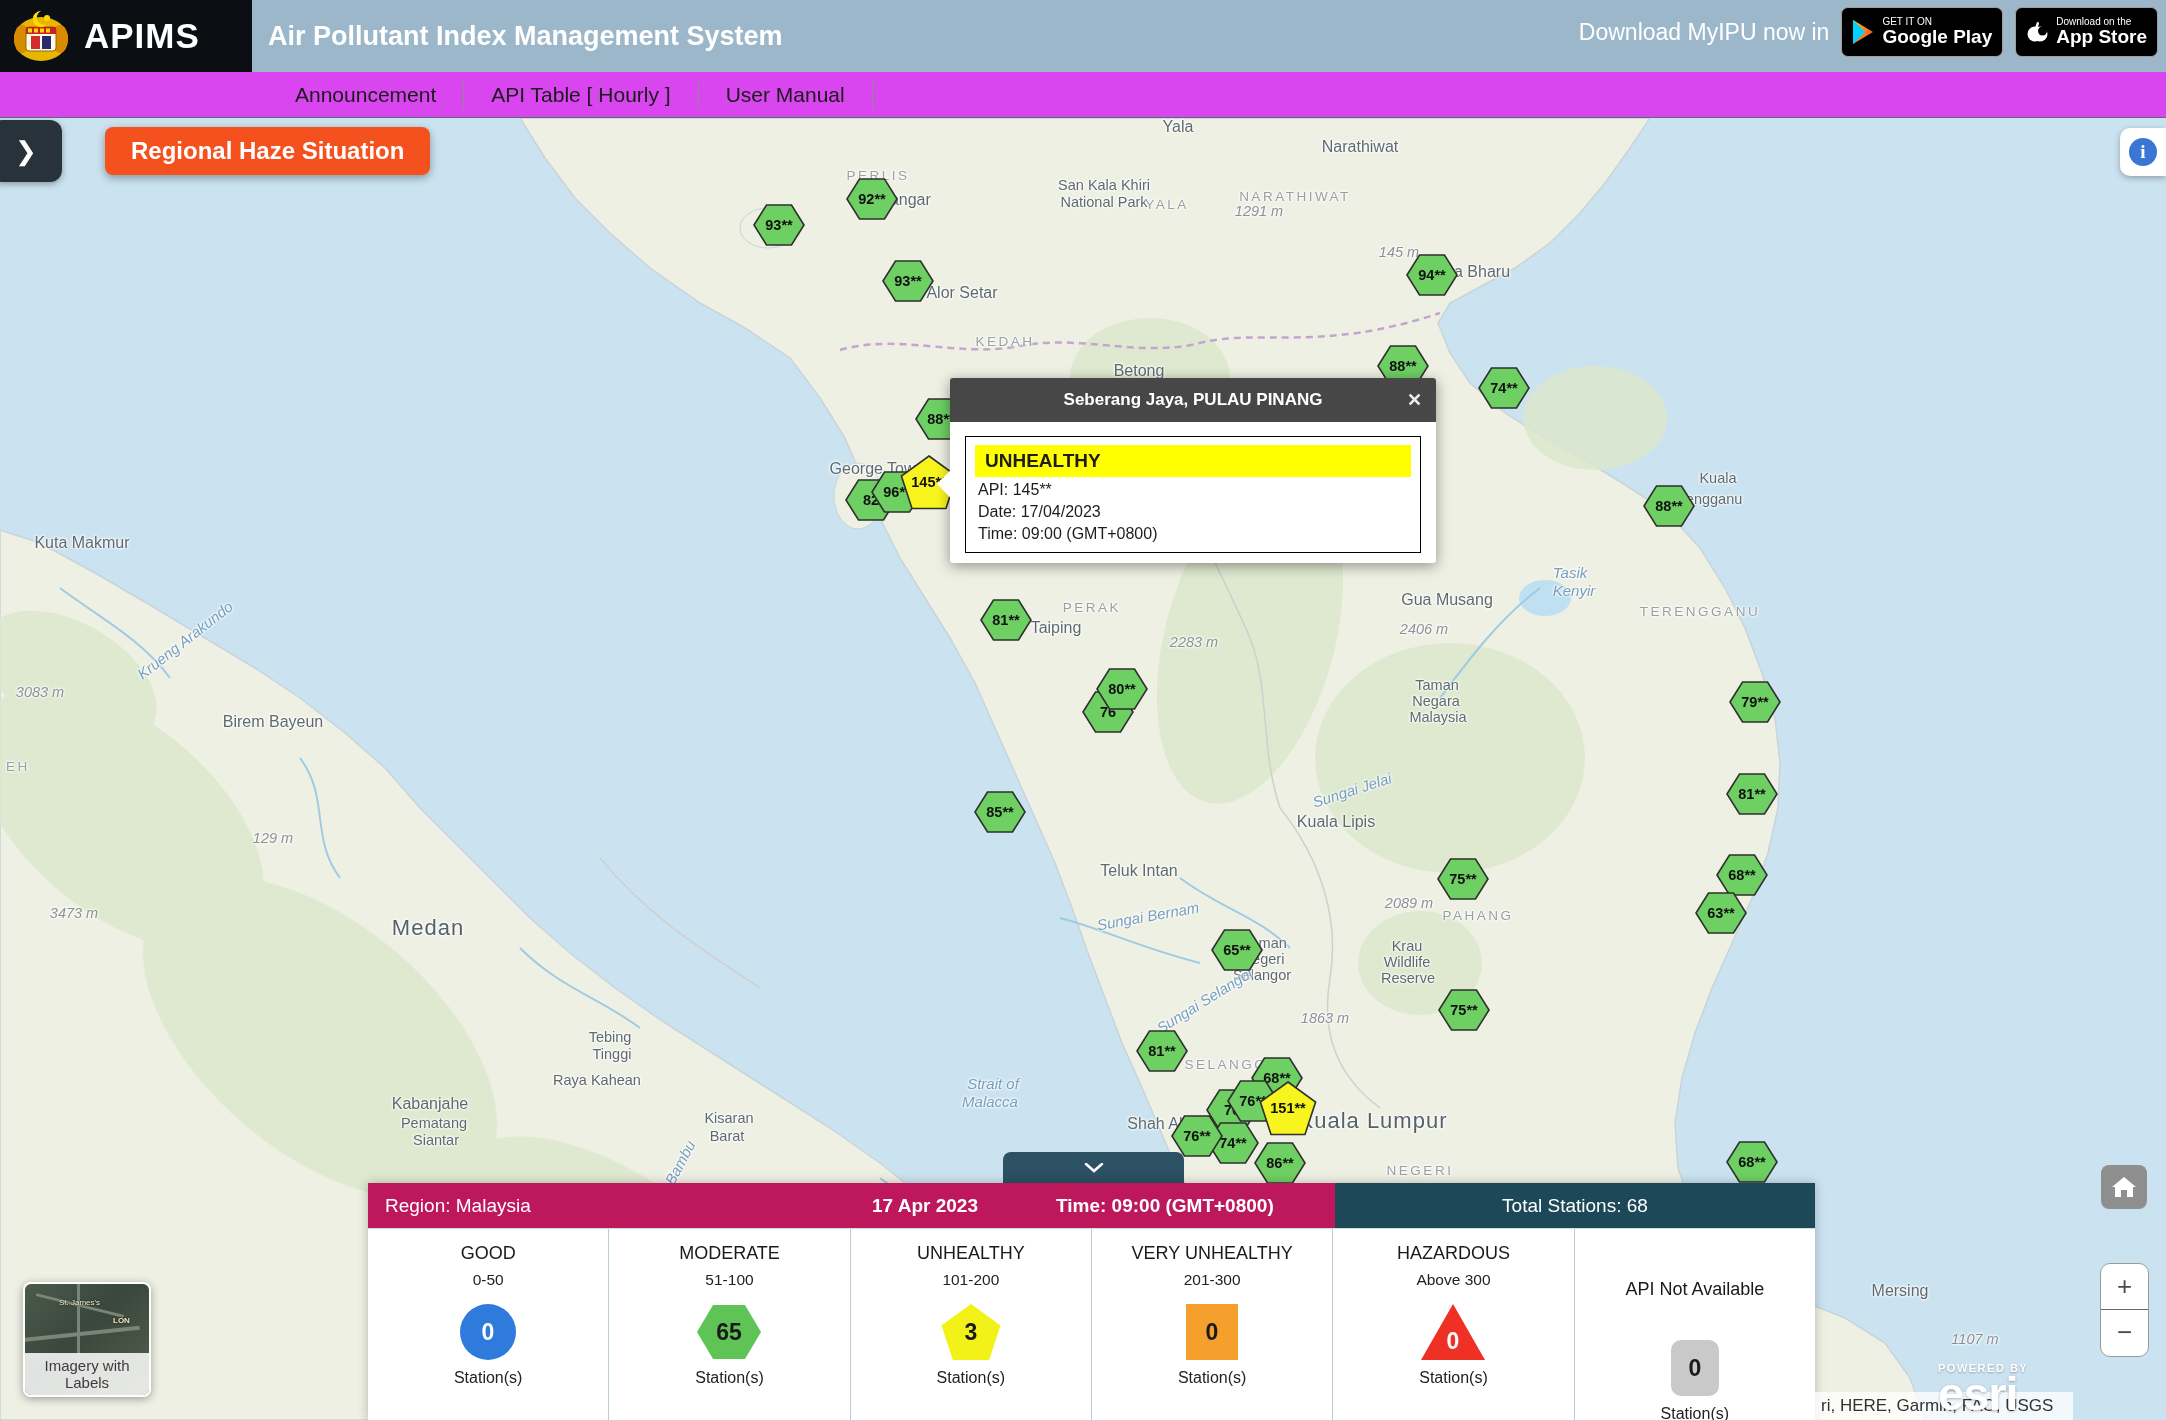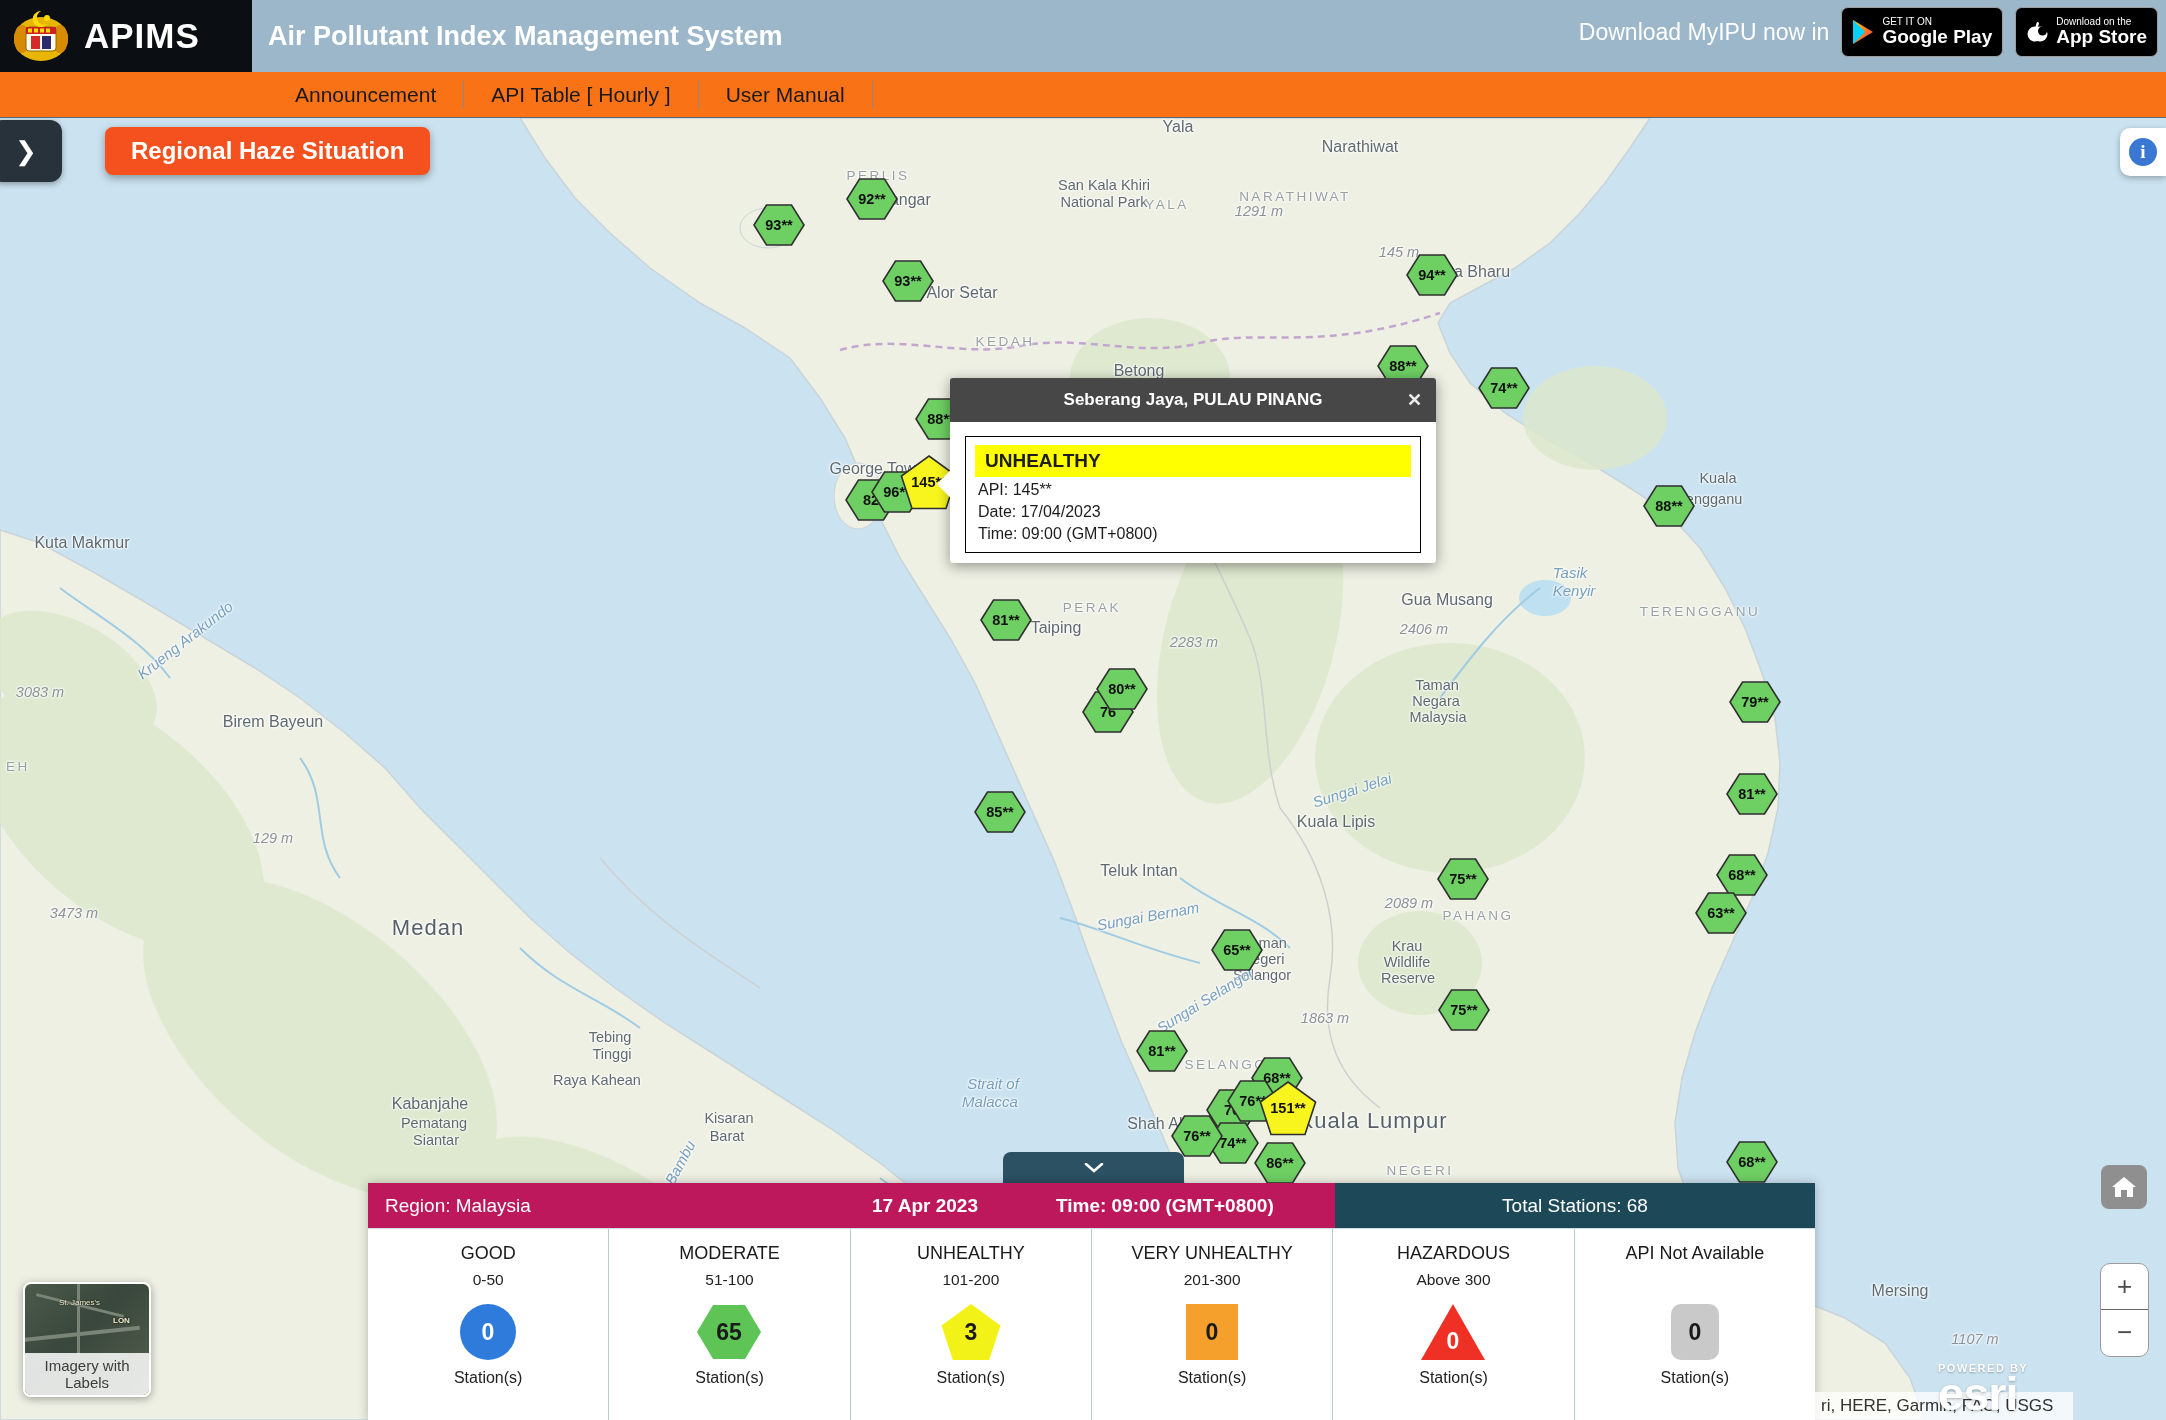--- a/index.html
+++ b/index.html
@@ -13,21 +13,21 @@
   .brandblock .crest{margin-left:12px;}
   .brand-name{color:#fff;font-size:35px;font-weight:bold;letter-spacing:1px;margin-left:14px;}
   .app-title{position:absolute;left:268px;top:0;height:72px;line-height:72px;color:#fff;font-size:27px;font-weight:bold;}
   .header-right{position:absolute;right:8px;top:0;height:64px;display:flex;align-items:center;gap:12px;}
   .download-text{color:#fff;font-size:23px;}
   .store-badge{height:48px;background:#000;border:1px solid #9e9e9e;border-radius:7px;display:flex;align-items:center;padding:0 10px;gap:8px;cursor:pointer;}
   .store-badge .lines{display:flex;flex-direction:column;line-height:1.05;}
   .store-badge .l1{color:#fff;font-size:10px;}
   .store-badge .l2{color:#fff;font-size:19px;font-weight:bold;}
   
-  .navbar{position:absolute;left:0;top:72px;width:2166px;height:46px;background:#f97316;z-index:10;display:flex;align-items:center;padding-left:268px;box-sizing:border-box;border-bottom:1px solid #5a6a72;}
+  .navbar{position:absolute;left:0;top:72px;width:2166px;height:46px;background:#d946ef;z-index:10;display:flex;align-items:center;padding-left:268px;box-sizing:border-box;border-bottom:1px solid #5a6a72;}
   .nav-item{font-size:21px;color:#1a1a1a;padding:0 27px;cursor:pointer;white-space:nowrap;}
   .nav-sep{width:1px;height:28px;background:#8a8a8a;}
   
   #map{position:absolute;left:0;top:118px;width:2166px;height:1302px;z-index:1;}
   #map-labels{position:absolute;left:0;top:0;width:2166px;height:1420px;z-index:2;pointer-events:none;}
   .mlabel{position:absolute;transform:translate(-50%,-50%);white-space:nowrap;color:#5f6a70;
     text-shadow:0 0 3px #fff,0 0 3px #fff,0 0 2px #fff;}
   .mlabel.place{font-size:16px;}
   .mlabel.place-sm{font-size:14.5px;}
   .mlabel.caps{font-size:13.5px;letter-spacing:2.5px;color:#98a0a4;}
@@ -62,21 +62,21 @@
   .legend-panel{position:absolute;left:368px;top:1183px;width:1447px;z-index:6;box-shadow:0 0 10px rgba(0,0,0,.25);}
   .status-row{height:45px;position:relative;background:#be185d;}
   .status-dark{position:absolute;left:967px;top:0;width:480px;height:45px;background:#1c4857;display:flex;align-items:center;justify-content:center;}
   .status-row span{color:#fff;font-size:19px;line-height:45px;}
   .st-region{position:absolute;left:17px;}
   .st-date{position:absolute;left:504px;font-weight:bold;}
   .st-time{position:absolute;left:688px;font-weight:bold;}
   .st-total{font-size:19px;color:#fff;}
   .legend-cols{display:flex;background:#fff;height:192px;border-top:1px solid #cfdde4;}
   .legend-col{flex:1;border-right:1px solid #b7ccd6;text-align:center;position:relative;}
-  .legend-col:last-child{border-right:none;}
+  .legend-col:last-child{border-right:none;margin-top:36px;}
   .lg-title{font-size:18px;color:#1a1a1a;margin-top:14px;}
   .lg-range{font-size:15.5px;color:#222;margin-top:7px;height:18px;}
   .lg-shape{margin-top:10px;height:66px;display:flex;align-items:center;justify-content:center;}
   .lg-station{font-size:16px;color:#222;margin-top:4px;}
   
   .basemap-widget{position:absolute;left:23px;top:1282px;width:124px;height:111px;border:2px solid #fff;border-radius:8px;overflow:hidden;z-index:7;cursor:pointer;box-shadow:0 2px 8px rgba(0,0,0,.35);background:linear-gradient(135deg,#4a5a4a 0%,#39473c 45%,#55604e 100%);}
   .bm-road{position:absolute;background:#7b8577;}
   .bm-caption{position:absolute;left:0;bottom:0;width:100%;background:rgba(255,255,255,.85);color:#3c3c3c;font-size:15px;line-height:1.15;padding:4px 0;text-align:center;}
   .bm-lbl{position:absolute;color:#f3efC9;color:#f1ecc8;font-size:8px;text-shadow:0 0 2px #000;}
   .home-btn{position:absolute;left:2101px;top:1165px;width:46px;height:44px;background:#8f8f8f;border-radius:8px;z-index:7;display:flex;align-items:center;justify-content:center;cursor:pointer;}

